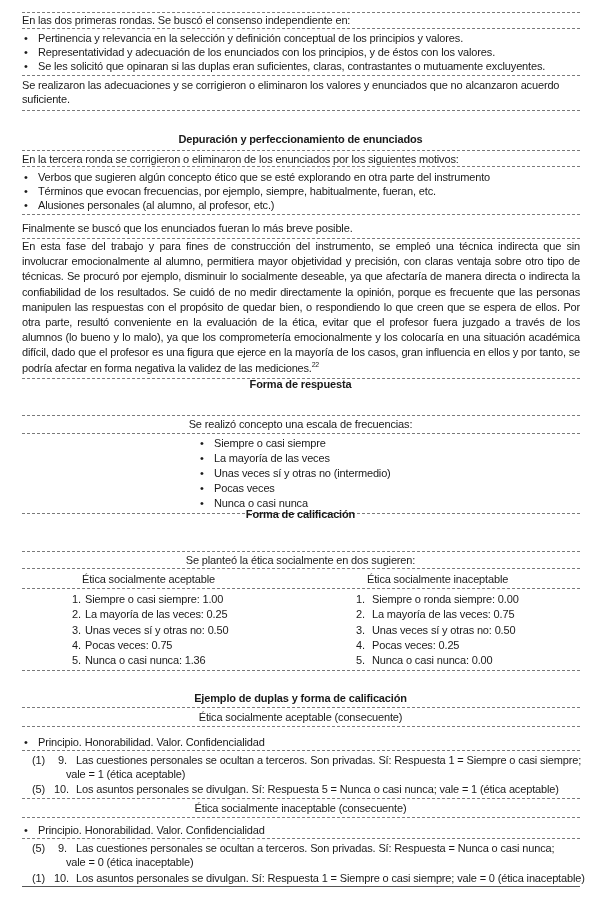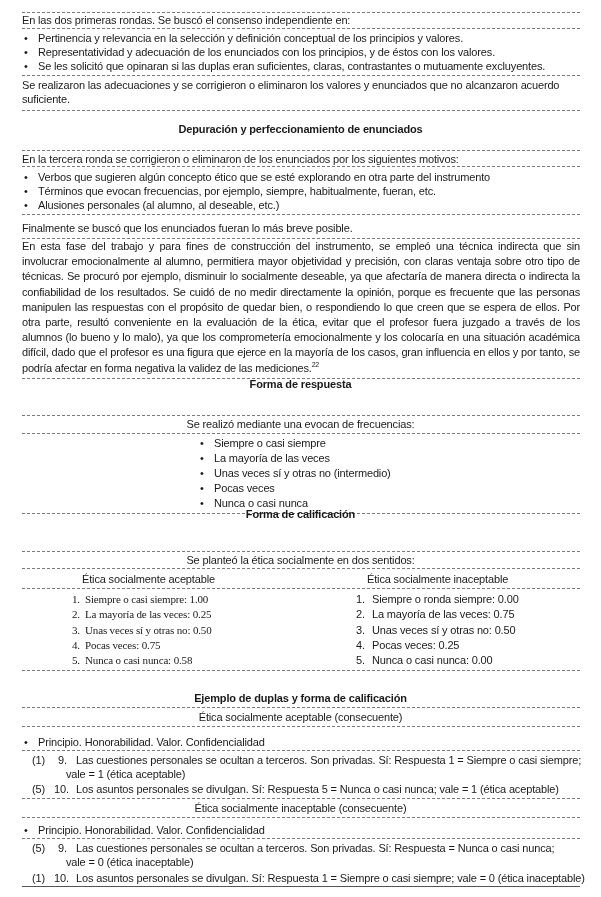--- a/index.html
+++ b/index.html
@@ -11,21 +11,21 @@
   .b .dot { display:inline-block; width:14px; }
   .c { left:22px; right:22px; text-align:center; }
   .h { font-weight:bold; }
   .rule { position:absolute; left:22px; width:558px; height:0; border-top:1px dashed #7a7a7a; }
   .rule.solid { border-top:1px solid #555; }
   .para { position:absolute; left:22px; width:558px; top:239px; line-height:15.2px;
           text-align:justify; font-size:11px; letter-spacing:-0.2px; }
   .para sup { font-size:7px; line-height:0; }
   .freq { left:200px; }
   .freq .dot { display:inline-block; width:14px; }
-  .cl { left:72px;font-family:Liberation Serif, serif; }
+  .cl { left:72px; }
   .cr { left:356px; }
   .num { display:inline-block; width:13px; }
   .numr { display:inline-block; width:16px; }
   .ex { left:32px; }
   .ex .ref { display:inline-block; width:26px; }
   .ex .n { display:inline-block; width:18px; }
   .ex2 { left:66px; }
 </style>
 </head>
 <body>
@@ -34,57 +34,57 @@
 <div class="t l" style="top:13px">En las dos primeras rondas. Se buscó el consenso independiente en:</div>
 <div class="rule" style="top:28px"></div>
 <div class="t b" style="top:31px"><span class="dot">•</span><span>Pertinencia y relevancia en la selección y definición conceptual de los principios y valores.</span></div>
 <div class="t b" style="top:45px"><span class="dot">•</span><span>Representatividad y adecuación de los enunciados con los principios, y de éstos con los valores.</span></div>
 <div class="t b" style="top:59px"><span class="dot">•</span><span>Se les solicitó que opinaran si las duplas eran suficientes, claras, contrastantes o mutuamente excluyentes.</span></div>
 <div class="rule" style="top:75px"></div>
 <div class="t l" style="top:78px">Se realizaron las adecuaciones y se corrigieron o eliminaron los valores y enunciados que no alcanzaron acuerdo</div>
 <div class="t l" style="top:92px">suficiente.</div>
 <div class="rule" style="top:110px"></div>
 
-<div class="t c h" style="top:122px">Depuración y perfeccionamiento de enunciados</div>
+<div class="t c h" style="top:132px">Depuración y perfeccionamiento de enunciados</div>
 <div class="rule" style="top:150px"></div>
 <div class="t l" style="top:152px">En la tercera ronda se corrigieron o eliminaron de los enunciados por los siguientes motivos:</div>
 <div class="rule" style="top:166px"></div>
 <div class="t b" style="top:170px"><span class="dot">•</span><span>Verbos que sugieren algún concepto ético que se esté explorando en otra parte del instrumento</span></div>
 <div class="t b" style="top:184px"><span class="dot">•</span><span>Términos que evocan frecuencias, por ejemplo, siempre, habitualmente, fueran, etc.</span></div>
-<div class="t b" style="top:198px"><span class="dot">•</span><span>Alusiones personales (al alumno, al deseable, etc.)</span></div>
+<div class="t b" style="top:198px"><span class="dot">•</span><span>Alusiones personales (al alumno, al profesor, etc.)</span></div>
 <div class="rule" style="top:214px"></div>
 <div class="t l" style="top:221px">Finalmente se buscó que los enunciados fueran lo más breve posible.</div>
 <div class="rule" style="top:238px"></div>
 <div class="para"><span>En esta fase del trabajo y para fines de construcción del instrumento, se empleó una técnica indirecta que sin involucrar emocionalmente al alumno, permitiera mayor objetividad y precisión, con claras ventaja sobre otro tipo de técnicas. Se procuró por ejemplo, disminuir lo socialmente deseable, ya que afectaría de manera directa o indirecta la confiabilidad de los resultados. Se cuidó de no medir directamente la opinión, porque es frecuente que las personas manipulen las respuestas con el propósito de quedar bien, o respondiendo lo que creen que se espera de ellos. Por otra parte, resultó conveniente en la evaluación de la ética, evitar que el profesor fuera juzgado a través de los alumnos (lo bueno y lo malo), ya que los comprometería emocionalmente y los colocaría en una situación académica difícil, dado que el profesor es una figura que ejerce en la mayoría de los casos, gran influencia en ellos y por tanto, se podría afectar en forma negativa la validez de las mediciones.</span><sup>22</sup></div>
 <div class="rule" style="top:378px"></div>
 
 <div class="t c h" style="top:377px">Forma de respuesta</div>
 <div class="rule" style="top:415px"></div>
-<div class="t c" style="top:417px">Se realizó mediante una evocan de frecuencias:</div>
+<div class="t c" style="top:417px">Se realizó concepto una escala de frecuencias:</div>
 <div class="rule" style="top:433px"></div>
 <div class="t freq" style="top:436px"><span class="dot">•</span><span>Siempre o casi siempre</span></div>
 <div class="t freq" style="top:451px"><span class="dot">•</span><span>La mayoría de las veces</span></div>
 <div class="t freq" style="top:466px"><span class="dot">•</span><span>Unas veces sí y otras no (intermedio)</span></div>
 <div class="t freq" style="top:481px"><span class="dot">•</span><span>Pocas veces</span></div>
 <div class="t freq" style="top:496px"><span class="dot">•</span><span>Nunca o casi nunca</span></div>
 <div class="rule" style="top:513px"></div>
 
 <div class="t c h" style="top:507px">Forma de calificación</div>
 <div class="rule" style="top:551px"></div>
-<div class="t c" style="top:553px">Se planteó la ética socialmente en dos sentidos:</div>
+<div class="t c" style="top:553px">Se planteó la ética socialmente en dos sugieren:</div>
 <div class="rule" style="top:568px"></div>
 <div class="t" style="top:572px; left:82px">Ética socialmente aceptable</div>
 <div class="t" style="top:572px; left:367px">Ética socialmente inaceptable</div>
 <div class="rule" style="top:588px"></div>
 
 <div class="t cl" style="top:592px"><span class="num">1.</span><span>Siempre o casi siempre: 1.00</span></div>
 <div class="t cl" style="top:607px"><span class="num">2.</span><span>La mayoría de las veces: 0.25</span></div>
 <div class="t cl" style="top:623px"><span class="num">3.</span><span>Unas veces sí y otras no: 0.50</span></div>
 <div class="t cl" style="top:638px"><span class="num">4.</span><span>Pocas veces: 0.75</span></div>
-<div class="t cl" style="top:653px"><span class="num">5.</span><span>Nunca o casi nunca: 0.58</span></div>
+<div class="t cl" style="top:653px"><span class="num">5.</span><span>Nunca o casi nunca: 1.36</span></div>
 
 <div class="t cr" style="top:592px"><span class="numr">1.</span><span>Siempre o ronda siempre: 0.00</span></div>
 <div class="t cr" style="top:607px"><span class="numr">2.</span><span>La mayoría de las veces: 0.75</span></div>
 <div class="t cr" style="top:623px"><span class="numr">3.</span><span>Unas veces sí y otras no: 0.50</span></div>
 <div class="t cr" style="top:638px"><span class="numr">4.</span><span>Pocas veces: 0.25</span></div>
 <div class="t cr" style="top:653px"><span class="numr">5.</span><span>Nunca o casi nunca: 0.00</span></div>
 <div class="rule" style="top:670px"></div>
 
 <div class="t c h" style="top:691px">Ejemplo de duplas y forma de calificación</div>
 <div class="rule" style="top:707px"></div>

